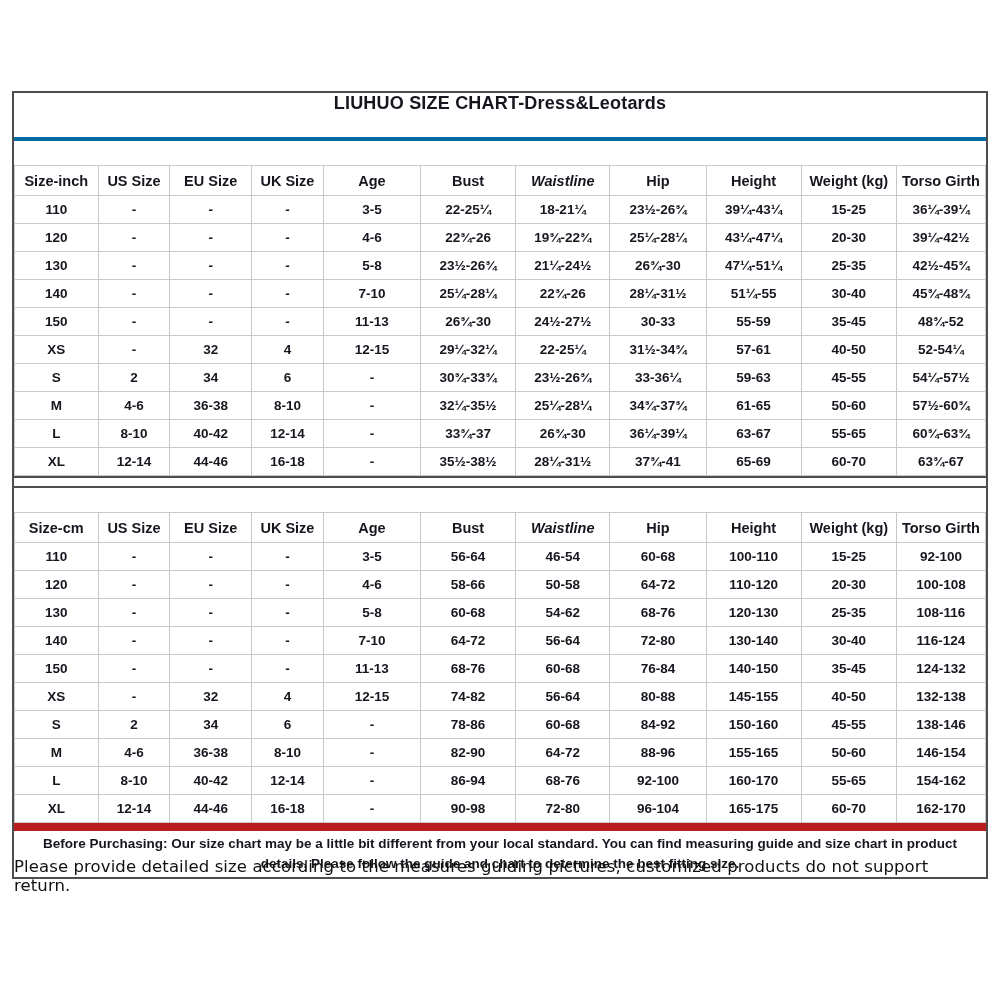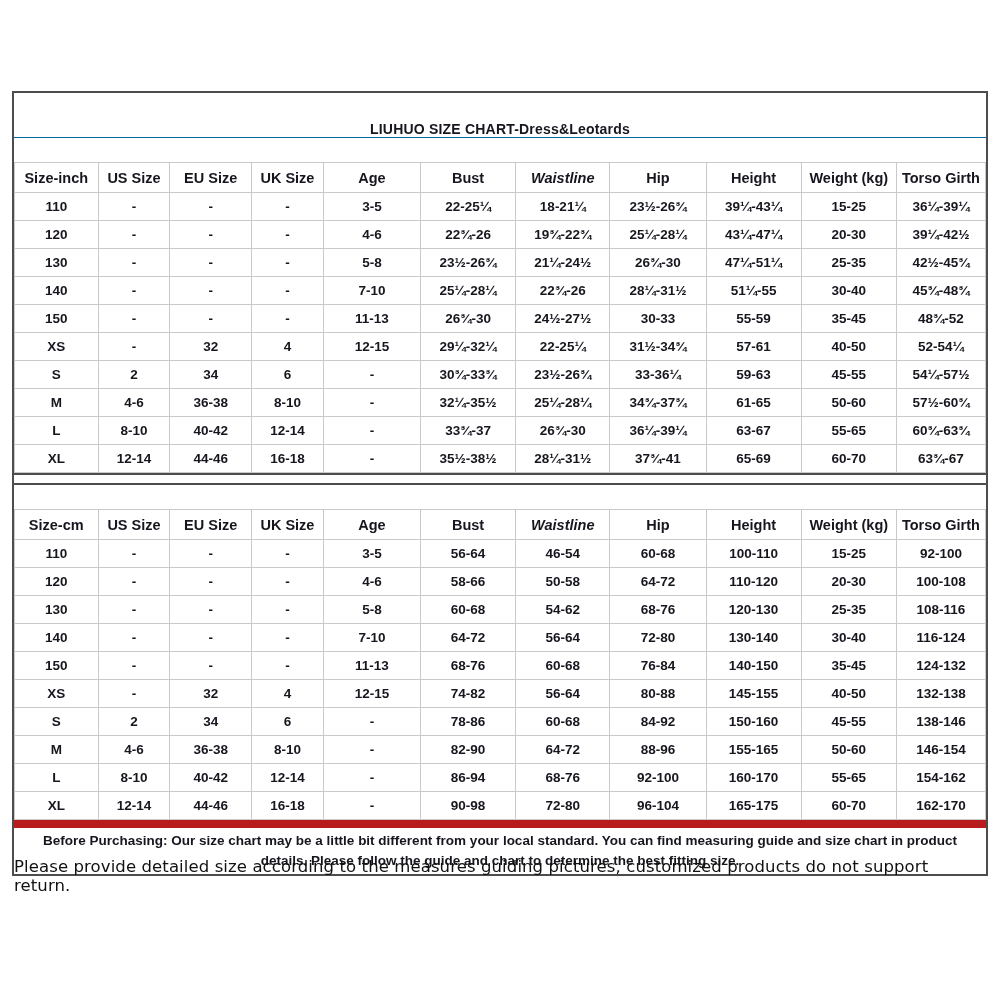--- a/index.html
+++ b/index.html
@@ -16,26 +16,26 @@
     position: absolute;
     left: 12px;
     top: 91px;
     width: 972px;
     border: 2px solid #4d4d4d;
     background: #ffffff;
   }
   .title-row {
     height: 44px;
     display: flex;
-    align-items: flex-end;
+    align-items: flex-start;
     justify-content: center;
     font-weight: 700;
-    font-size: 14px;
+    font-size: 18px;
     letter-spacing: 0.2px;
-    border-bottom: 1px solid #0369a1;
+    border-bottom: 4px solid #0369a1;
   }
   table {
     width: 100%;
     border-collapse: collapse;
     table-layout: fixed;
     margin-top: 24px;
   }
   th, td {
     border: 1px solid #c9c9c9;
     text-align: center;

